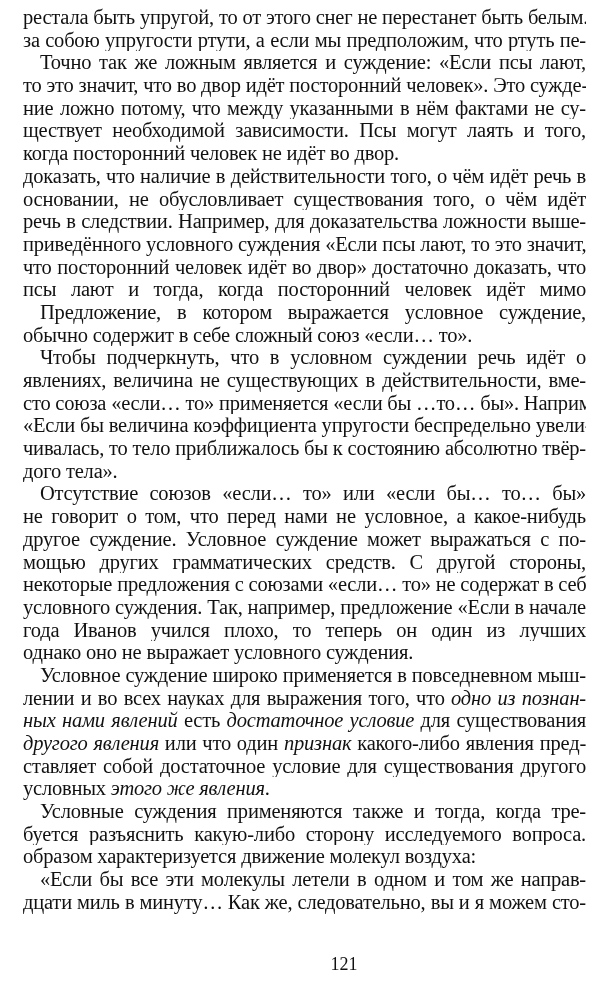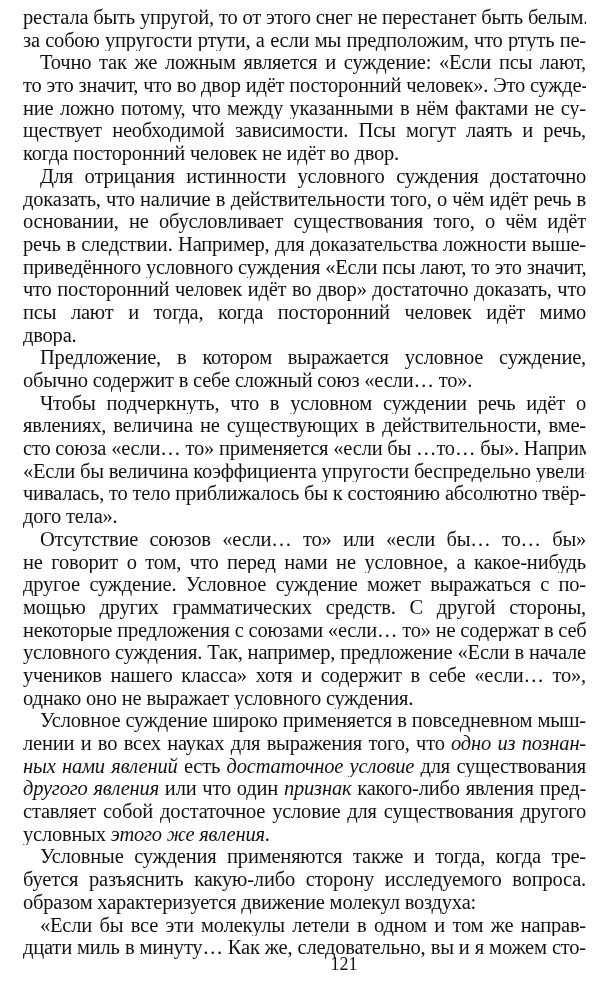--- a/index.html
+++ b/index.html
@@ -23,45 +23,43 @@
 </style>
 </head>
 <body>
 
 <div class="page" id="page-body">
     <div class="line last">рестала быть упругой, то от этого снег не перестанет быть белым.</div>
     <div class="line">за собою упругости ртути, а если мы предположим, что ртуть пе-</div>
     <div class="line indent">Точно так же ложным является и суждение: «Если псы лают,</div>
     <div class="line">то это значит, что во двор идёт посторонний человек». Это сужде-</div>
     <div class="line">ние ложно потому, что между указанными в нём фактами не су-</div>
-    <div class="line">ществует необходимой зависимости. Псы могут лаять и речь,</div>
+    <div class="line">ществует необходимой зависимости. Псы могут лаять и того,</div>
     <div class="line last">когда посторонний человек не идёт во двор.</div>
-    <div class="line indent">Для отрицания истинности условного суждения достаточно</div>
     <div class="line">доказать, что наличие в действительности того, о чём идёт речь в</div>
     <div class="line">основании, не обусловливает существования того, о чём идёт</div>
     <div class="line">речь в следствии. Например, для доказательства ложности выше-</div>
     <div class="line">приведённого условного суждения «Если псы лают, то это значит,</div>
     <div class="line">что посторонний человек идёт во двор» достаточно доказать, что</div>
     <div class="line">псы лают и тогда, когда посторонний человек идёт мимо</div>
-    <div class="line last">двора.</div>
     <div class="line indent">Предложение, в котором выражается условное суждение,</div>
     <div class="line last">обычно содержит в себе сложный союз «если… то».</div>
     <div class="line indent">Чтобы подчеркнуть, что в условном суждении речь идёт о</div>
     <div class="line">явлениях, величина не существующих в действительности, вме-</div>
     <div class="line">сто союза «если… то» применяется «если бы …то… бы». Например:</div>
     <div class="line">«Если бы величина коэффициента упругости беспредельно увели-</div>
     <div class="line">чивалась, то тело приближалось бы к состоянию абсолютно твёр-</div>
     <div class="line last">дого тела».</div>
     <div class="line indent">Отсутствие союзов «если… то» или «если бы… то… бы»</div>
     <div class="line">не говорит о том, что перед нами не условное, а какое-нибудь</div>
     <div class="line">другое суждение. Условное суждение может выражаться с по-</div>
     <div class="line">мощью других грамматических средств. С другой стороны,</div>
     <div class="line">некоторые предложения с союзами «если… то» не содержат в себе</div>
     <div class="line">условного суждения. Так, например, предложение «Если в начале</div>
-    <div class="line">учеников нашего класса» хотя и содержит в себе «если… то»,</div>
+    <div class="line">года Иванов учился плохо, то теперь он один из лучших</div>
     <div class="line last">однако оно не выражает условного суждения.</div>
     <div class="line indent">Условное суждение широко применяется в повседневном мыш-</div>
     <div class="line"><span>лении и во всех науках для выражения того, что </span><i>одно из познан-</i></div>
     <div class="line"><i>ных нами явлений</i><span> есть </span><i>достаточное условие</i><span> для существования</span></div>
     <div class="line"><i>другого явления</i><span> или что один </span><i>признак</i><span> какого-либо явления пред-</span></div>
     <div class="line">ставляет собой достаточное условие для существования другого</div>
     <div class="line last"><span>условных </span><i>этого же явления</i><span>.</span></div>
     <div class="line indent">Условные суждения применяются также и тогда, когда тре-</div>
     <div class="line">буется разъяснить какую-либо сторону исследуемого вопроса.</div>
     <div class="line last">образом характеризуется движение молекул воздуха:</div>

